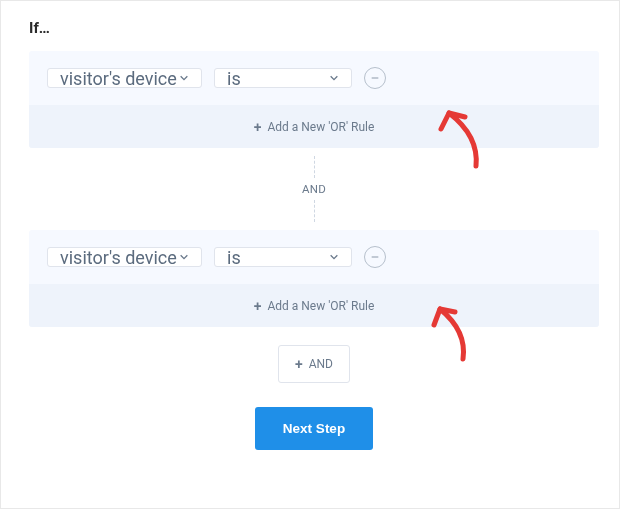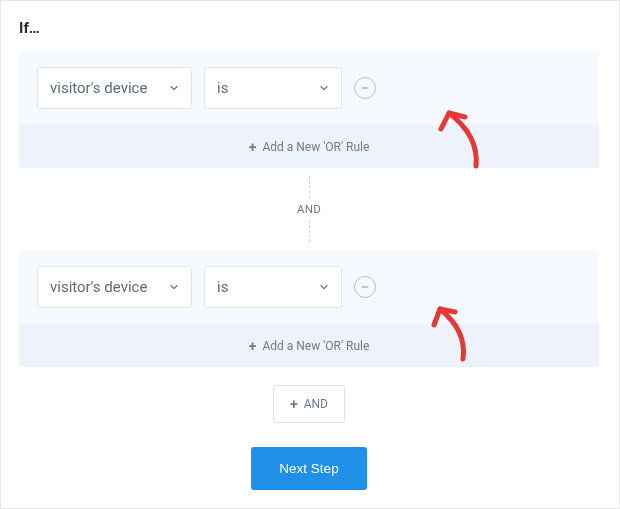--- a/index.html
+++ b/index.html
@@ -1,38 +1,38 @@
 <!DOCTYPE html>
 <html><head>
 <meta charset="utf-8">
 <style>
   *{box-sizing:border-box;margin:0;padding:0}
   body{font-family:-apple-system,BlinkMacSystemFont,"Segoe UI",Roboto,sans-serif;background:#fff;padding:0}
   .frame{width:620px;height:509px;border:1px solid #e8e8e8;margin:0;position:relative;overflow:hidden}
-  .inner{padding:18px 20px 20px 18px}
+  .inner{padding:18px 20px 20px 28px}
   .heading{font-size:15px;font-weight:700;color:#2a2a2a;margin-bottom:14px}
   .rule-group{background:#f6f9ff;border-radius:3px;padding:16px 18px 0 18px;margin-bottom:0}
   .rule-row{display:flex;align-items:center;gap:12px;padding-bottom:16px}
-  .select{background:#fff;border:1px solid #e0e4ec;border-radius:3px;height:42px;display:flex;align-items:center;justify-content:space-between;padding:0 12px;font-size:15px;color:#5b6b7e;cursor:pointer}
+  .select{background:#fff;border:1px solid #e0e4ec;border-radius:3px;height:20px;display:flex;align-items:center;justify-content:space-between;padding:0 12px;font-size:18px;color:#5b6b7e;cursor:pointer}
   .sel-field{flex:0 0 155px}
   .sel-op{flex:0 0 138px}
   .sel-val{flex:0 0 138px}
   .chev{width:10px;height:10px;flex-shrink:0}
   .remove{width:22px;height:22px;border:1.5px solid #b6c0cc;border-radius:50%;display:flex;align-items:center;justify-content:center;cursor:pointer;flex-shrink:0}
   .remove svg{width:10px;height:10px;stroke:#b6c0cc;stroke-width:2}
   .or-bar{background:#eef3fb;margin:0 -18px;padding:12px 0;text-align:center;border-bottom-left-radius:3px;border-bottom-right-radius:3px}
   .or-btn{display:inline-flex;align-items:center;gap:6px;font-size:12px;color:#6b7a8c;cursor:pointer}
   .plus{font-size:14px;color:#6b7a8c;font-weight:600}
   .and-sep{display:flex;flex-direction:column;align-items:center;padding:8px 0}
   .dash{width:0;height:22px;border-left:1.5px dashed #cfd7e2}
   .and-label{font-size:11.5px;color:#6b7a8c;padding:4px 0;letter-spacing:0.3px}
   .and-add-wrap{text-align:center;margin-top:18px}
   .and-add{display:inline-flex;align-items:center;gap:6px;border:1px solid #e0e4ec;background:#fff;border-radius:3px;padding:10px 16px;font-size:12px;color:#6b7a8c;cursor:pointer}
   .next-wrap{text-align:center;margin-top:24px}
-  .next{display:inline-block;background:#1f8fe8;color:#fff;border:none;border-radius:3px;padding:14px 28px;font-size:13.5px;font-weight:400;cursor:pointer}
+  .next{display:inline-block;background:#1f8fe8;color:#fff;border:none;border-radius:3px;padding:14px 28px;font-size:13.5px;font-weight:700;cursor:pointer}
   
   .arrow{position:absolute;pointer-events:none}
 </style>
 </head>
 <body>
 <div class="frame">
 <div class="inner">
 
 <div class="heading">If…</div>
 

